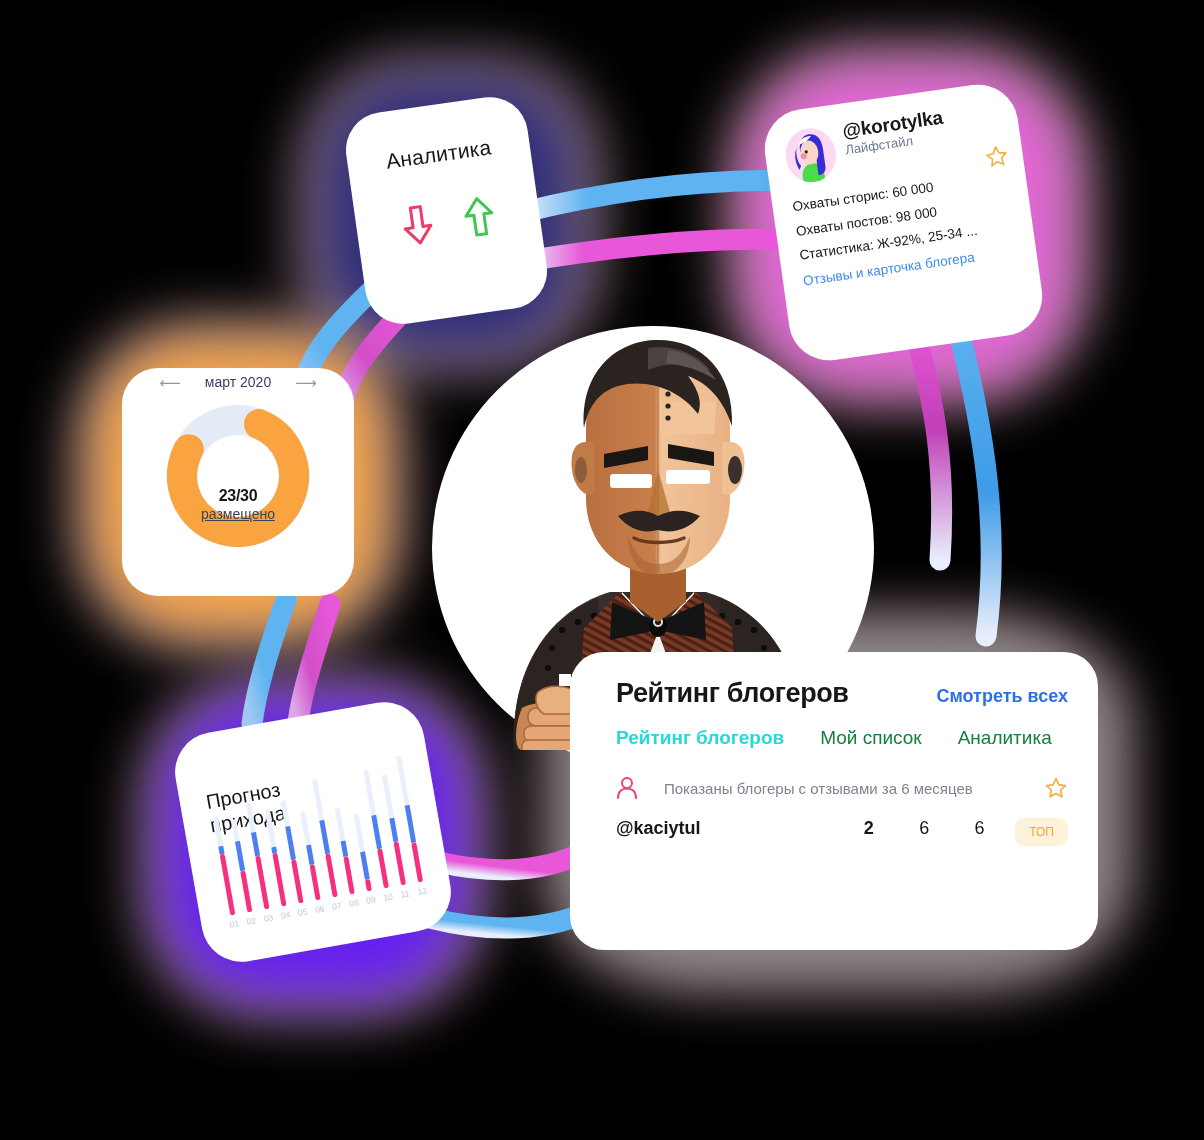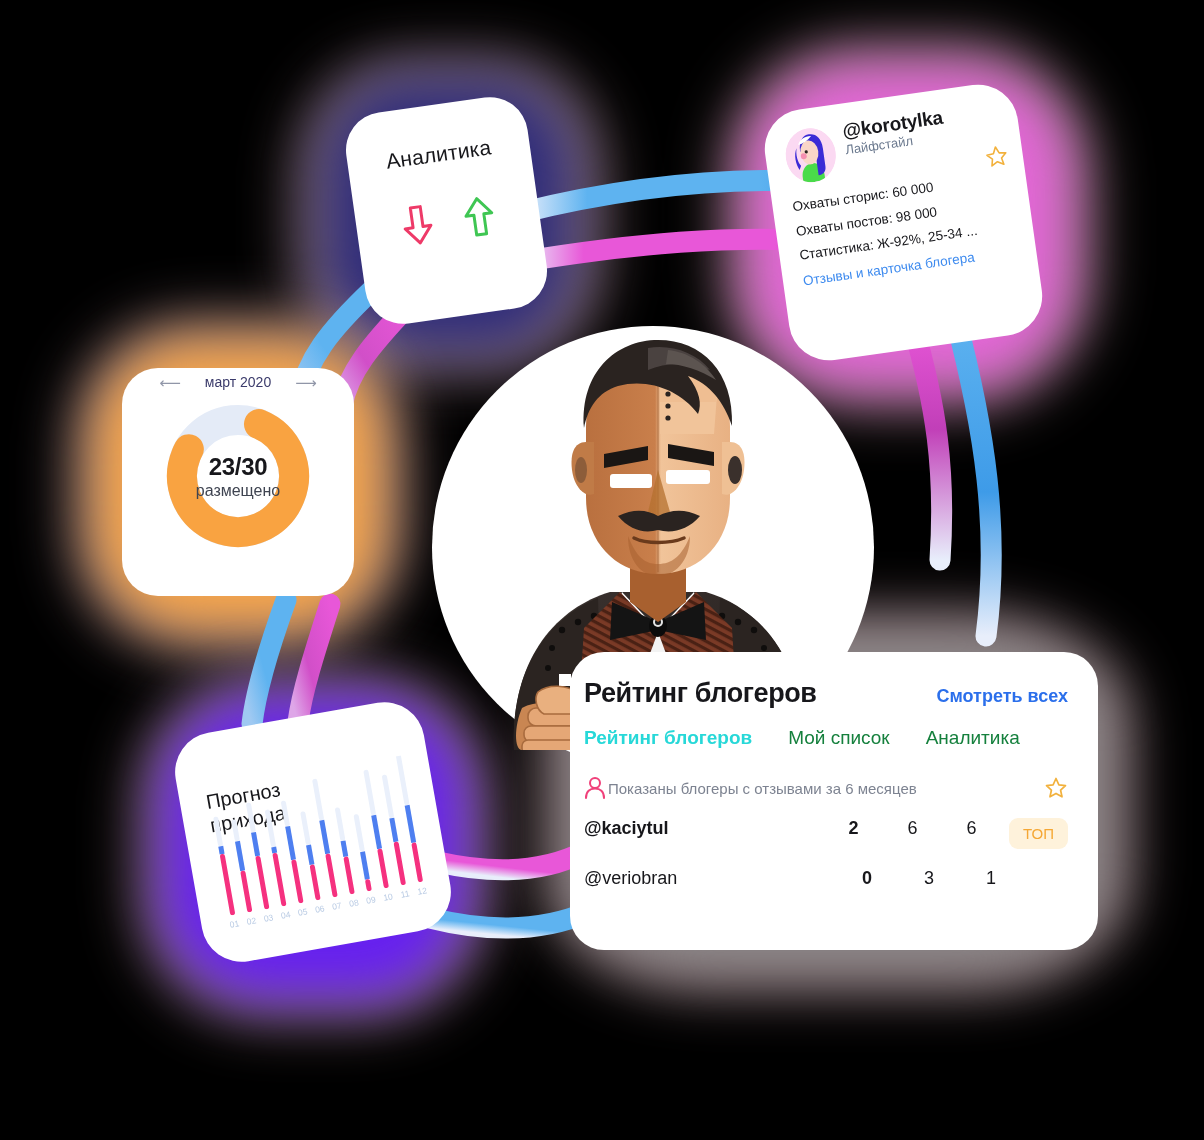--- a/index.html
+++ b/index.html
@@ -44,47 +44,47 @@
   #card-blogger .link{font-size:13.5px;color:#3E8BEF;line-height:1.9;font-weight:500;white-space:nowrap;}
 
   
   #card-donut{left:122px;top:368px;width:232px;height:228px;border-radius:36px;}
   #card-donut .title{text-align:center;font-size:19px;color:#17171B;padding-top:20px;letter-spacing:-.1px;}
   #card-donut .navrow{display:flex;align-items:center;justify-content:center;gap:24px;margin-top:6px;}
   #card-donut .month{font-size:14px;color:#3B3B6B;}
   #card-donut .arrw{color:#9096A8;font-size:15px;line-height:1;}
   #card-donut .donutwrap{position:relative;width:160px;height:160px;margin:6px auto 0;}
   #card-donut .dcenter{position:absolute;left:0;right:0;top:57px;text-align:center;}
-  #card-donut .dnum{font-size:24px;font-weight:bold;color:#17171B;letter-spacing:-.3px;}
-  #card-donut .dsub{font-size:16px;color:#3F4451;margin-top:1px;}
+  #card-donut .dnum{font-size:16px;font-weight:bold;color:#17171B;letter-spacing:-.3px;margin-top:34px;}
+  #card-donut .dsub{font-size:14px;color:#3F4451;margin-top:1px;text-decoration:underline;}
 
   
   #card-forecast{left:187px;top:716px;width:252px;height:232px;border-radius:40px;transform:rotate(-10deg);}
   #card-forecast .title{position:absolute;left:26px;top:56px;font-size:20px;color:#17171B;line-height:1.22;font-weight:500;}
   #card-forecast .bars{position:absolute;left:24px;top:56px;width:208px;height:128px;}
   #card-forecast .labels{position:absolute;left:24px;top:188px;width:208px;display:flex;}
   #card-forecast .labels span{flex:1;text-align:center;font-size:8.5px;color:#B9CBE4;}
 
   
-  #panel{position:absolute;left:570px;top:652px;width:528px;height:298px;background:#fff;border-radius:34px;box-sizing:border-box;padding:26px 30px 0 14px;}
+  #panel{position:absolute;left:570px;top:652px;width:528px;height:298px;background:#fff;border-radius:34px;box-sizing:border-box;padding:26px 30px 0 46px;}
   #panel .phead{display:flex;align-items:baseline;justify-content:space-between;}
   #panel .ptitle{font-size:27px;font-weight:bold;color:#17171B;letter-spacing:-.4px;}
   #panel .pall{font-size:18px;font-weight:bold;color:#2B6FEB;cursor:pointer;}
   #panel .tabs{display:flex;gap:36px;margin-top:18px;}
   #panel .tab{font-size:19px;color:#15803d;}
   #panel .tab.active{color:#27D8D8;font-weight:bold;}
   #panel .filter{display:flex;align-items:center;margin-top:27px;}
-  #panel .fnote{font-size:15px;color:#7D8391;margin-left:2px;flex:1;}
+  #panel .fnote{font-size:15px;color:#7D8391;margin-left:26px;flex:1;}
   #panel .rows{margin-top:18px;}
   #panel .row{display:flex;align-items:flex-start;height:50px;}
   #panel .rname{font-size:18px;color:#17171B;width:252px;}
   #panel .row.top .rname{font-weight:bold;}
   #panel .rnum{width:62px;text-align:center;font-size:18px;color:#17171B;}
   #panel .rnum.b{font-weight:bold;}
-  #panel .badge{margin-left:8px;background:#FEF2DB;color:#F5A734;font-size:15px;font-weight:500;padding:7px 14px;border-radius:9px;}
+  #panel .badge{margin-left:8px;background:#FEF2DB;color:#F5A734;font-size:12px;font-weight:500;padding:7px 14px;border-radius:9px;}
 </style>
 </head>
 <body>
 
 <div id="stage">
 
   <div class="halo halo-rose" style="left:300px;top:60px;width:300px;height:310px;"></div>
   <div class="glow glow-navy" style="left:322px;top:78px;width:252px;height:272px;"></div>
 
   <div class="halo halo-rose" style="left:726px;top:44px;width:366px;height:362px;"></div>
@@ -435,22 +435,16 @@
       </svg>
     </div>
     <div class="rows">
       <div class="row top">
         <div class="rname">@kaciytul</div>
         <div class="rnum b">2</div>
         <div class="rnum">6</div>
         <div class="rnum">6</div>
         <div class="badge">ТОП</div>
       </div>
-      <div class="row">
-        <div class="rname">@veriobran</div>
-        <div class="rnum b">0</div>
-        <div class="rnum">3</div>
-        <div class="rnum">1</div>
-      </div>
     </div>
   </div>
 
 </div>
 
 </body></html>

